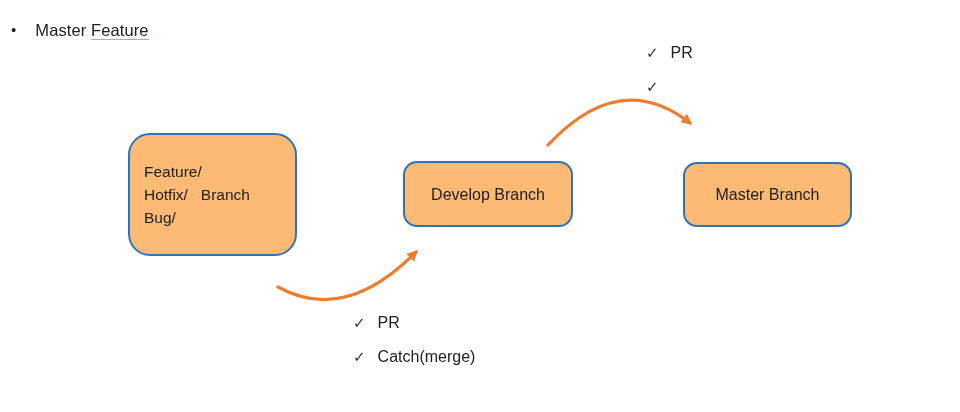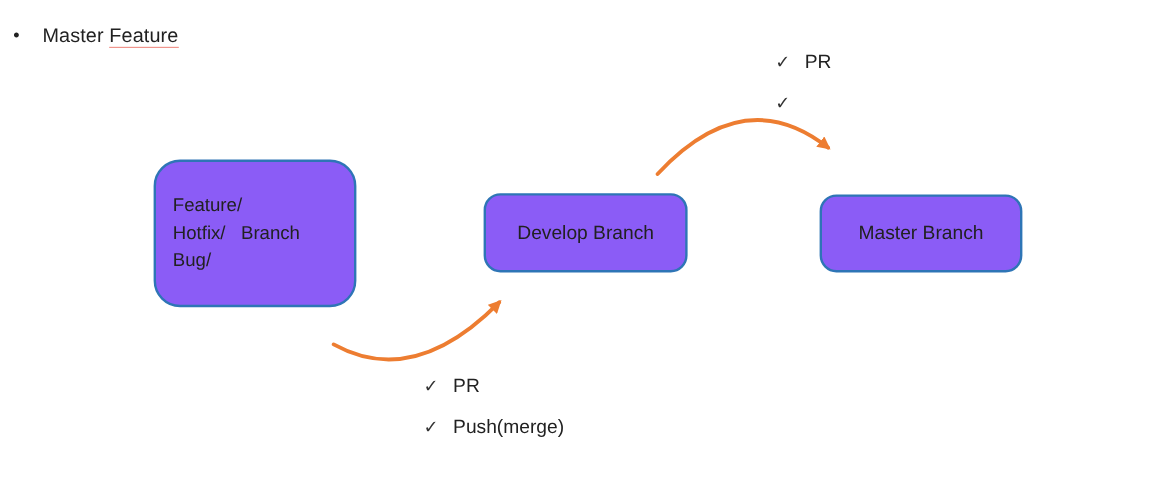--- a/index.html
+++ b/index.html
@@ -39,21 +39,21 @@
   }
   .underlined{
     border-bottom:1.6px solid var(--spell, #F0948C);
     padding-bottom:0px;
   }
 
   
   .node{
     position:absolute;
     border:2px solid var(--blue, #2E75B6);
-    background:#8b5cf6;
+    background:#fdba74;
     display:flex;
     align-items:center;
     font-size:15.5px;
     line-height:23px;
     color:var(--ink);
   }
   .node.feature{
     left:128px; top:133px;
     width:169px; height:123px;
     border-radius:22px;
@@ -158,17 +158,17 @@
     </div>
   </div>
 
   <div class="checklist bottom">
     <div class="check-row">
       <span class="check-glyph">✓</span>
       <span>PR</span>
     </div>
     <div class="check-row">
       <span class="check-glyph">✓</span>
-      <span>Push(merge)</span>
+      <span>Catch(merge)</span>
     </div>
   </div>
 
 </div>
 
 </body></html>

